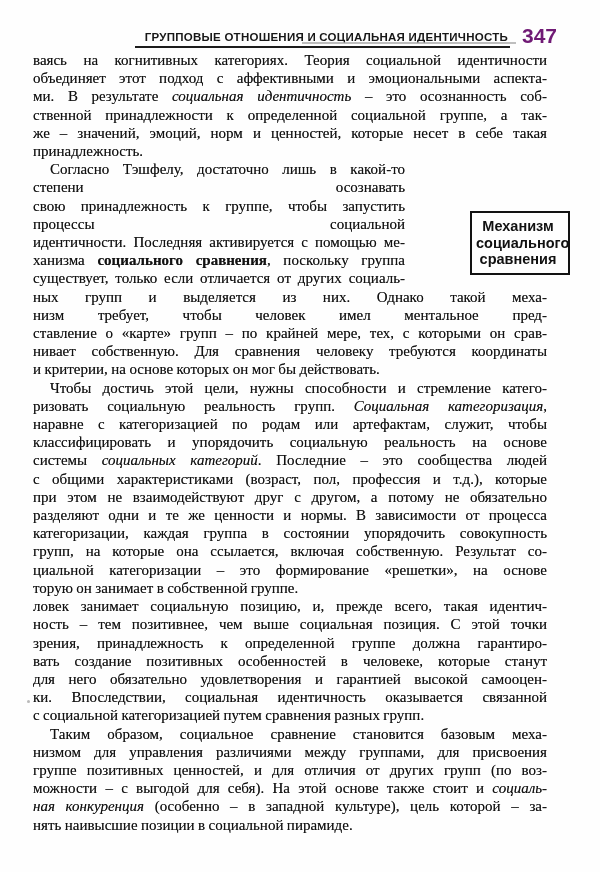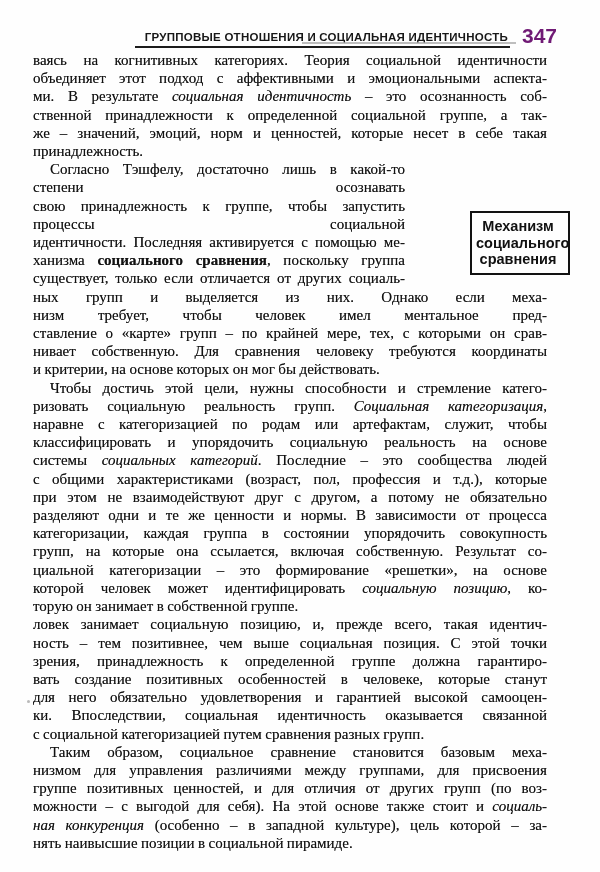--- a/index.html
+++ b/index.html
@@ -138,39 +138,38 @@
             <div>Механизм</div>
             <div>социального</div>
             <div>сравнения</div>
           </div>
         </div>
         <div class="line first">Согласно Тэшфелу, достаточно лишь в какой-то степени осознавать</div>
         <div class="line">свою принадлежность к группе, чтобы запустить процессы социальной</div>
         <div class="line">идентичности. Последняя активируется с помощью ме-</div>
         <div class="line">ханизма <b>социального сравнения</b>, поскольку группа</div>
         <div class="line">существует, только если отличается от других социаль-</div>
-        <div class="line">ных групп и выделяется из них. Однако если меха-</div>
+        <div class="line">ных групп и выделяется из них. Однако такой меха-</div>
         <div class="line">низм требует, чтобы человек имел ментальное пред-</div>
         <div class="line">ставление о «карте» групп – по крайней мере, тех, с которыми он срав-</div>
         <div class="line">нивает собственную. Для сравнения человеку требуются координаты</div>
         <div class="line last">и критерии, на основе которых он мог бы действовать.</div>
       </div>
       <div class="para indent">
         <div class="line first">Чтобы достичь этой цели, нужны способности и стремление катего-</div>
         <div class="line">ризовать социальную реальность групп. <i>Социальная категоризация</i>,</div>
         <div class="line">наравне с категоризацией по родам или артефактам, служит, чтобы</div>
         <div class="line">классифицировать и упорядочить социальную реальность на основе</div>
         <div class="line">системы <i>социальных категорий</i>. Последние – это сообщества людей</div>
         <div class="line">с общими характеристиками (возраст, пол, профессия и т.д.), которые</div>
         <div class="line">при этом не взаимодействуют друг с другом, а потому не обязательно</div>
         <div class="line">разделяют одни и те же ценности и нормы. В зависимости от процесса</div>
         <div class="line">категоризации, каждая группа в состоянии упорядочить совокупность</div>
         <div class="line">групп, на которые она ссылается, включая собственную. Результат со-</div>
         <div class="line">циальной категоризации – это формирование «решетки», на основе</div>
-        <div class="line">которой человек может идентифицировать <i>социальную позицию</i>, ко-</div>
         <div class="line last">торую он занимает в собственной группе.</div>
       </div>
       <div class="para indent">
         <div class="line">ловек занимает социальную позицию, и, прежде всего, такая идентич-</div>
         <div class="line">ность – тем позитивнее, чем выше социальная позиция. С этой точки</div>
         <div class="line">зрения, принадлежность к определенной группе должна гарантиро-</div>
         <div class="line">вать создание позитивных особенностей в человеке, которые станут</div>
         <div class="line">для него обязательно удовлетворения и гарантией высокой самооцен-</div>
         <div class="line">ки. Впоследствии, социальная идентичность оказывается связанной</div>
         <div class="line last">с социальной категоризацией путем сравнения разных групп.</div>

